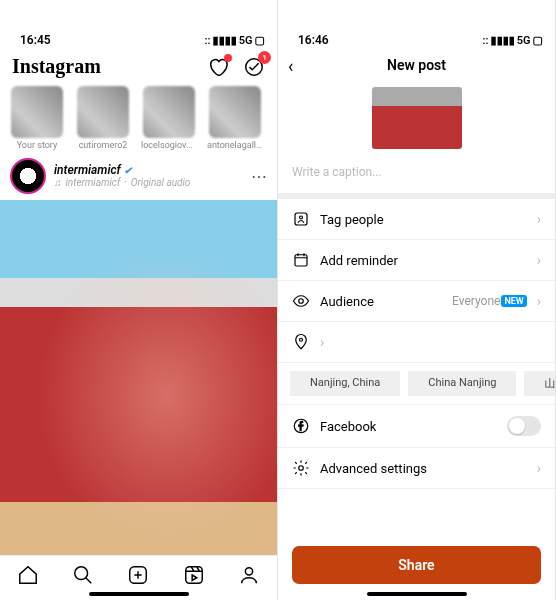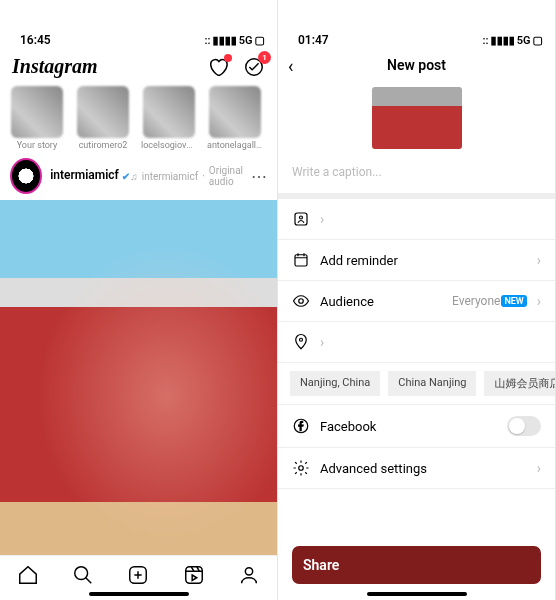--- a/index.html
+++ b/index.html
@@ -3,34 +3,34 @@
 <meta charset="utf-8">
 <style>
   * { box-sizing: border-box; margin: 0; padding: 0; font-family: -apple-system, BlinkMacSystemFont, "Segoe UI", Roboto, Helvetica, Arial, sans-serif; }
   body { width: 556px; height: 600px; display: flex; background: #f5f5f5; overflow: hidden; }
   .phone { width: 278px; height: 600px; background: #fff; display: flex; flex-direction: column; border-right: 1px solid #e5e5e5; position: relative; overflow: hidden; }
   .status-bar { display: flex; justify-content: space-between; align-items: center; padding: 6px 12px 4px 20px; font-size: 12px; font-weight: 600; margin-top: 27px; }
   .status-right { display: flex; align-items: center; gap: 2px; font-size: 11px; }
 
   
   .ig-header { display: flex; justify-content: space-between; align-items: center; padding: 4px 12px 6px 12px; }
-  .ig-logo { font-family: cursive; font-weight: bold; font-size: 20px; font-style: italic; }
+  .ig-logo { font-family: cursive; font-weight: bold; font-size: 20px; }
   .ig-header-icons { display: flex; gap: 14px; align-items: center; position: relative; }
   .icon { width: 22px; height: 22px; display: inline-flex; align-items: center; justify-content: center; position: relative; }
   .badge-red { position: absolute; top: -2px; right: -3px; width: 8px; height: 8px; border-radius: 50%; background: #ff3040; }
   .badge-count { position: absolute; top: -5px; right: -6px; min-width: 13px; height: 13px; border-radius: 7px; background: #ff3040; color: #fff; font-size: 8px; display: flex; align-items: center; justify-content: center; padding: 0 3px; font-weight: 600; }
 
   .stories { display: flex; gap: 8px; padding: 2px 8px 2px 8px; overflow: hidden; }
   .story { display: flex; flex-direction: column; align-items: center; width: 58px; flex-shrink: 0; }
   .story-thumb { width: 52px; height: 52px; border-radius: 6px; background: linear-gradient(45deg,#999,#ccc,#aaa,#888); filter: blur(1px); }
   .story-label { font-size: 9px; color: #888; margin-top: 2px; max-width: 56px; overflow: hidden; white-space: nowrap; text-overflow: ellipsis; }
 
   .post-header { display: flex; align-items: center; gap: 8px; padding: 6px 10px; }
   .avatar { width: 30px; height: 30px; border-radius: 50%; background: radial-gradient(circle,#fff 35%,#000 36%); border: 2px solid #d6249f; padding: 1px; box-sizing: content-box; }
-  .post-user-col { flex: 1; display: flex; line-height: 1.1; }
+  .post-user-col { flex: 1; display: flex; flex-direction: column; line-height: 1.1; font-style: italic; }
   .post-username { font-size: 12px; font-weight: 600; display: flex; align-items: center; gap: 3px; }
   .verified { color: #3897f0; font-size: 10px; }
   .post-sub { font-size: 10px; color: #aaa; display:flex; gap:4px; align-items:center;}
   .dots { font-size: 16px; color: #555; }
 
   .post-image { flex: 1; background: linear-gradient(#87ceeb 0 22%, #ddd 22% 30%, #b33 30% 85%, #deb887 85% 100%); position:relative; }
   .post-image::after{content:"";position:absolute;inset:0;background:radial-gradient(ellipse at 60% 55%, rgba(255,200,180,0.4), transparent 55%);}
 
   .bottom-nav { display: flex; justify-content: space-around; align-items: center; padding: 8px 0 6px 0; border-top: 1px solid #eee; background:#fff; }
   .home-ind { width: 100px; height: 4px; background: #000; border-radius: 2px; margin: 0 auto 4px; }
@@ -41,25 +41,25 @@
   .np-title { font-size: 14px; font-weight: 600; }
   .np-thumb { width: 90px; height: 62px; margin: 6px auto 10px; background: linear-gradient(#aaa 0 30%, #b33 30% 100%); border-radius: 3px; }
   .caption { padding: 6px 14px 14px; font-size: 12px; color: #bbb; }
   .divider { height: 6px; background: #eee; }
   .row { display: flex; align-items: center; padding: 11px 14px; gap: 10px; border-bottom: 1px solid #eee; font-size: 13px; }
   .row-icon { width: 18px; height: 18px; display:flex;align-items:center;justify-content:center; flex-shrink:0; }
   .row-label { flex: 1; }
   .row-right { color: #999; font-size: 12px; display:flex;align-items:center;gap:1px; }
   .chevron { color: #bbb; font-size: 14px; }
   .chip-row { display: flex; gap: 8px; padding: 8px 12px; overflow: hidden; border-bottom:1px solid #eee;}
-  .chip { background: #efefef; border-radius: 0; padding: 5px 10px; font-size: 11px; color: #444; white-space: nowrap; }
+  .chip { background: #efefef; border-radius: 0; padding: 5px 20px; font-size: 11px; color: #444; white-space: nowrap; }
   .badge-new { background: #0095f6; color: #fff; font-size: 9px; padding: 1px 3px; border-radius: 3px; font-weight: 600; }
   .toggle { width: 34px; height: 20px; border-radius: 10px; background: #e5e5e5; position: relative; }
   .toggle::after { content: ""; position: absolute; width: 16px; height: 16px; border-radius: 50%; background: #fff; top: 2px; left: 2px; box-shadow: 0 1px 2px rgba(0,0,0,0.2); }
-  .share-btn { margin: 14px 14px 8px; background: #7f1d1d; color: #fff; padding: 11px; border-radius: 7px; font-size: 14px; font-weight: 600; }
+  .share-btn { margin: 14px 14px 8px; background: #c2410c; color: #fff; text-align: center; padding: 11px; border-radius: 7px; font-size: 14px; font-weight: 600; }
   svg{stroke:#000;stroke-width:1.6;fill:none;}
 </style>
 </head>
 <body>
 
 <div class="phone">
   <div class="status-bar">
     <span>16:45</span>
     <div class="status-right">
       <span>::</span>
@@ -155,21 +155,21 @@
           <circle cx="12" cy="8" r="4"></circle>
           <path d="M4 21c0-4 4-6 8-6s8 2 8 6"></path>
         </svg>
       </span>
   </div>
   <div class="home-ind"></div>
 </div>
 
 <div class="phone">
   <div class="status-bar">
-    <span>01:47</span>
+    <span>16:46</span>
     <div class="status-right">
       <span>::</span>
       <span>▮▮▮▮</span>
       <span>5G</span>
       <span>▢</span>
     </div>
   </div>
 
   <div class="np-header">
     <span class="back">‹</span>
@@ -183,20 +183,21 @@
   <div class="divider"></div>
 
   <div class="row">
     <span class="row-icon">
         <svg viewBox="0 0 24 24">
           <rect x="4" y="4" width="16" height="16" rx="3"></rect>
           <circle cx="12" cy="10" r="2"></circle>
           <path d="M8 17c1-2 3-3 4-3s3 1 4 3"></path>
         </svg>
       </span>
+    <span class="row-label">Tag people</span>
     <span class="chevron">›</span>
   </div>
 
   <div class="row">
     <span class="row-icon">
         <svg viewBox="0 0 24 24">
           <rect x="4" y="5" width="16" height="15" rx="2"></rect>
           <path d="M4 9h16M8 3v4M16 3v4"></path>
         </svg>
       </span>

